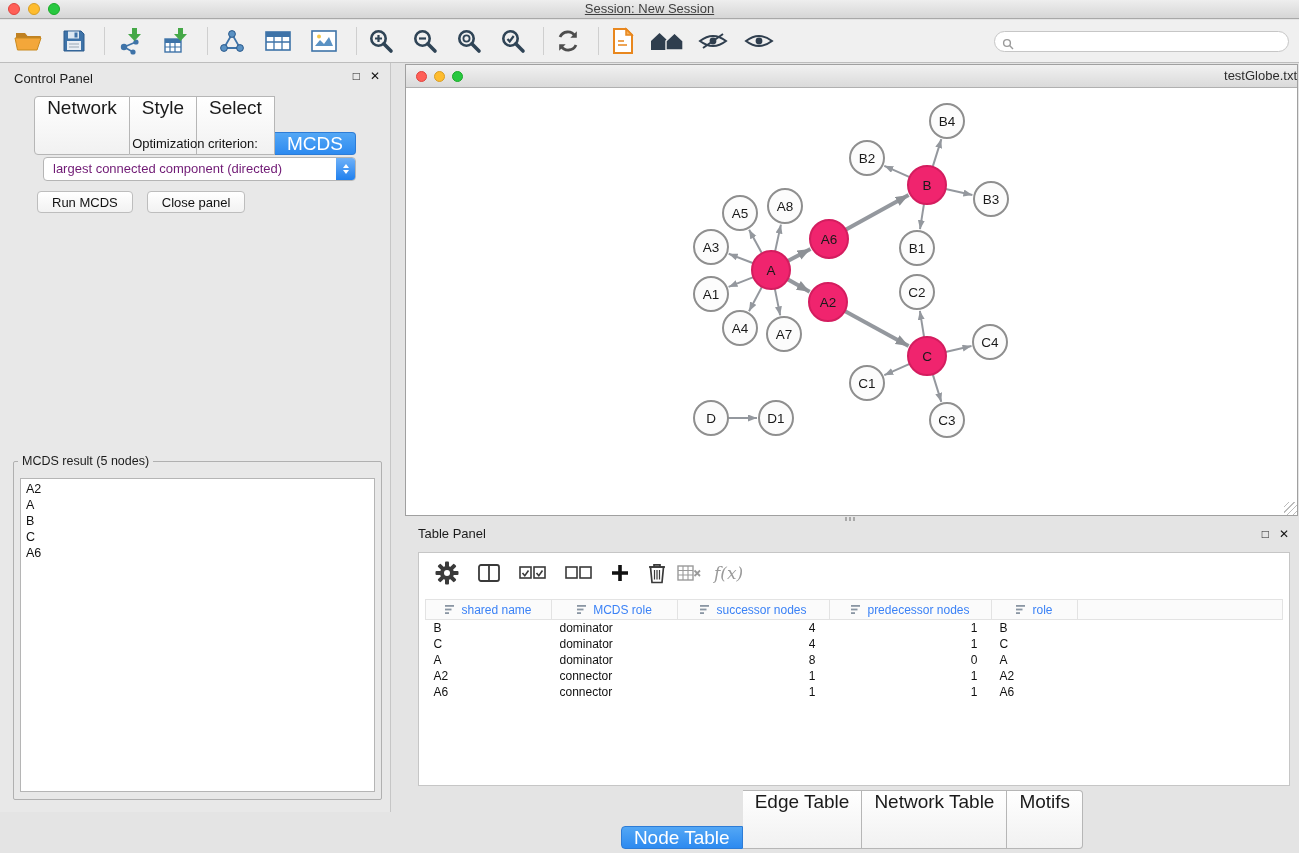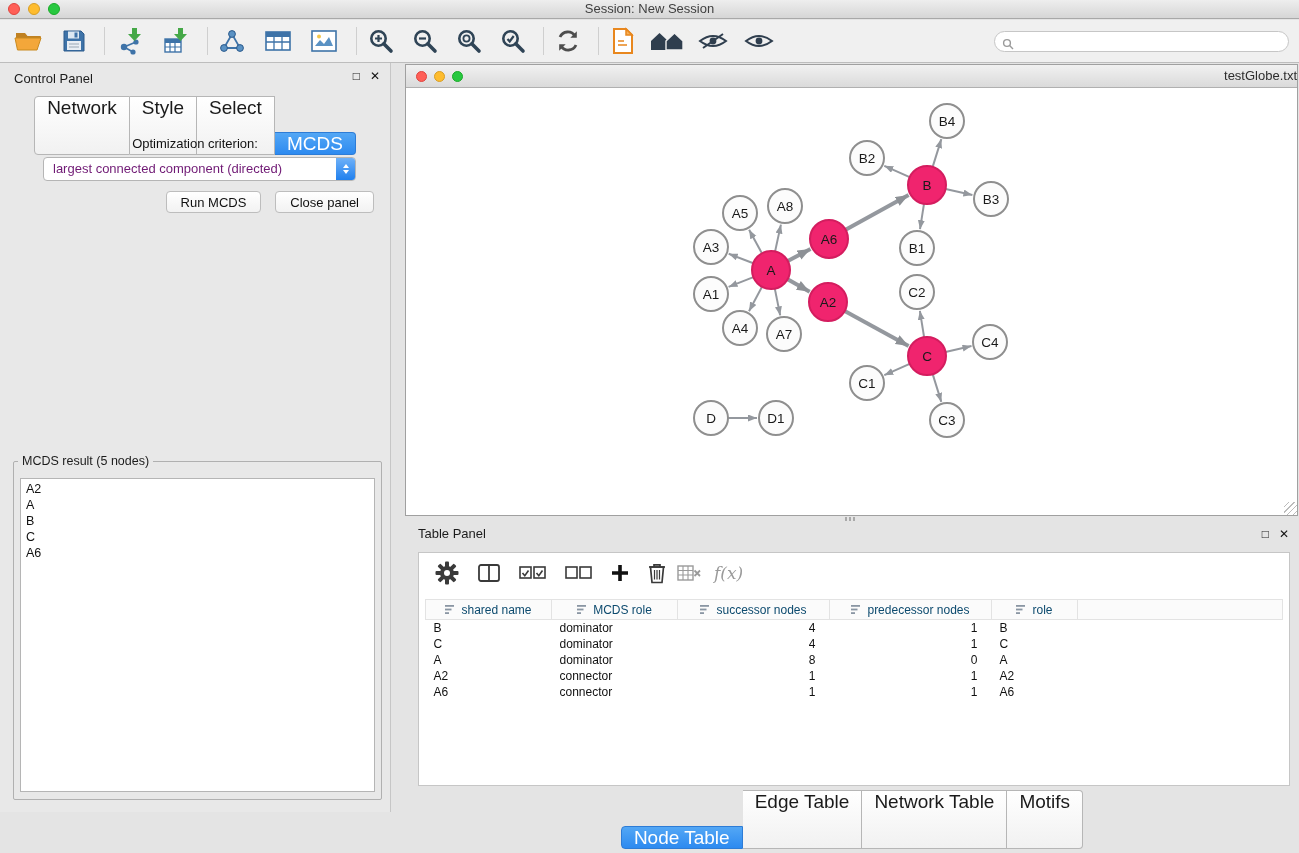--- a/index.html
+++ b/index.html
@@ -8,21 +8,21 @@
   .app { position:relative; width:1299px; height:853px; background:#e4e4e4; }
 
   
   .titlebar { position:absolute; left:0; top:0; width:100%; height:19px;
     background:linear-gradient(#eeeeee,#d6d6d6); border-bottom:1px solid #a8a8a8; }
   .traffic { position:absolute; left:8px; top:3px; display:flex; gap:8px; }
   .tl { width:12px; height:12px; border-radius:50%; display:inline-block; }
   .tl.red    { background:#ff5f57; border:1px solid #e0443e; }
   .tl.yellow { background:#febc2e; border:1px solid #d89e24; }
   .tl.green  { background:#28c840; border:1px solid #1aab29; }
-  .titlebar .title { text-align:center; font-size:13px; line-height:18px; color:#3f3f3f; }
+  .titlebar .title { text-align:center; font-size:13px; line-height:18px; color:#3f3f3f;text-decoration:underline; }
 
   
   .toolbar { position:absolute; left:0; top:20px; width:100%; height:43px; background:#f0f0f0;
     border-bottom:1px solid #bdbdbd; display:flex; align-items:center; padding:0 10px; }
   .tb { width:36px; height:38px; background:transparent; border:none; display:flex;
     align-items:center; justify-content:center; padding:0; }
   .tb-sep { width:1px; height:28px; background:#cfcfcf; }
   .search-wrap { margin-left:auto; position:relative; }
   .search-input { width:295px; height:21px; border:1px solid #c6c6c6; border-radius:11px;
     background:#fff; padding:0 8px 0 24px; font-size:12px; outline:none; color:#333; }
@@ -47,21 +47,21 @@
   .opt-label { position:absolute; top:73px; left:0; right:0; text-align:center; font-size:13px; color:#111; }
   .dropdown { position:absolute; top:94px; left:43px; width:313px; height:24px; background:#fff;
     border:1px solid #b5b5b5; border-radius:4px; font-size:13px; line-height:22px; padding-left:9px; color:#701a75; }
   .dd-stepper { position:absolute; right:0; top:0; bottom:0; width:19px; border-radius:0 3px 3px 0;
     background:linear-gradient(#6fb1f8,#2080ee); display:flex; flex-direction:column;
     align-items:center; justify-content:center; gap:2px; }
   .dd-up { width:0; height:0; border-left:3.5px solid transparent; border-right:3.5px solid transparent;
     border-bottom:4.5px solid #fff; }
   .dd-down { width:0; height:0; border-left:3.5px solid transparent; border-right:3.5px solid transparent;
     border-top:4.5px solid #fff; }
-  .cp-buttons { position:absolute; top:128px; left:0; right:16px; display:flex; justify-content:flex-end; gap:14px; }
+  .cp-buttons { position:absolute; top:128px; left:0; right:0; display:flex; justify-content:flex-start; gap:14px;padding-left:37px; }
   .mac-btn { height:22px; padding:0 14px; font-size:13px; background:linear-gradient(#ffffff,#f2f2f2);
     border:1px solid #bdbdbd; border-radius:4px; color:#111; }
 
   .result-fieldset { position:absolute; left:13px; top:391px; width:369px; height:346px;
     border:1px solid #b0b0b0; border-radius:2px; }
   .result-fieldset legend { font-size:12.5px; padding:0 4px; margin-left:4px; color:#1c1c1c; }
   .result-list { position:absolute; left:6px; right:6px; top:10px; bottom:7px; background:#fff;
     border:1px solid #b5b5b5; padding:2px 5px; font-size:12.5px; overflow:hidden; }
   .list-item { line-height:16px; color:#111; }
 
@@ -84,21 +84,21 @@
   
   .table-panel { position:absolute; left:405px; top:521px; width:894px; height:297px; }
   .tp-title { position:absolute; left:13px; top:5px; font-size:13px; color:#1c1c1c; }
   .tp-body { position:absolute; left:13px; right:9px; top:31px; height:234px; background:#fff;
     border:1px solid #c6c6c6; }
   .tp-toolbar { height:40px; display:flex; align-items:center; gap:19px; padding:0 16px; }
   .tp-tool { background:transparent; border:none; padding:0; display:flex; align-items:center; }
   .fx { font-family:"DejaVu Serif","Liberation Serif",serif; font-style:italic; font-size:17px; color:#9a9a9a; }
   table.node-table { border-collapse:collapse; margin:6px 6px 0 6px; width:calc(100% - 12px); table-layout:fixed; }
   table.node-table th { height:20px; background:#fbfbfb; border:1px solid #e3e3e3; font-weight:normal;
-    font-size:12px; color:#0c4a6e; }
+    font-size:12px; color:#3b82f6; }
   table.node-table th .th-inner { display:flex; align-items:center; justify-content:center; gap:6px; }
   table.node-table td { height:16px; font-size:12px; color:#111; padding:0 8px; white-space:nowrap;
     overflow:hidden; }
   table.node-table td.num { text-align:right; padding-right:14px; }
   .tp-tabs { position:absolute; left:0; right:0; top:269px; display:flex; justify-content:center; }
 
   
   .statusbar { position:absolute; left:0; top:820px; width:100%; height:33px; background:#ececec;
     border-top:1px solid #c2c2c2; }
   .sb-list-btn { position:absolute; left:12px; top:6px; width:24px; height:21px; border:1px solid #b9b9b9;

